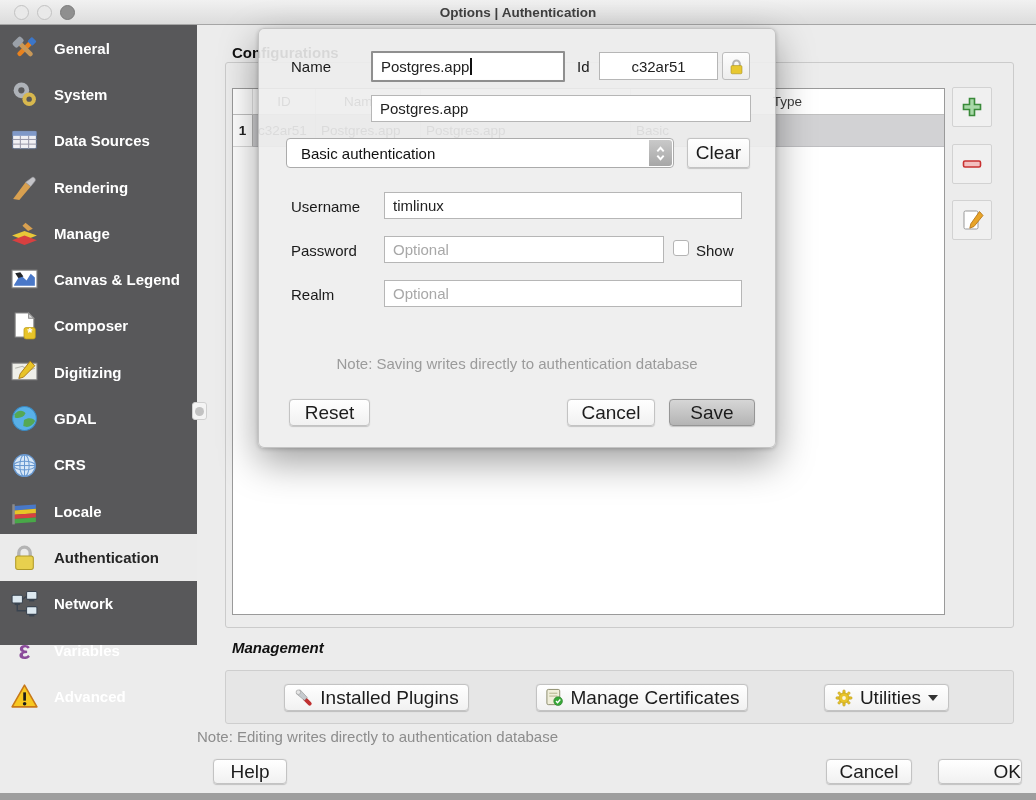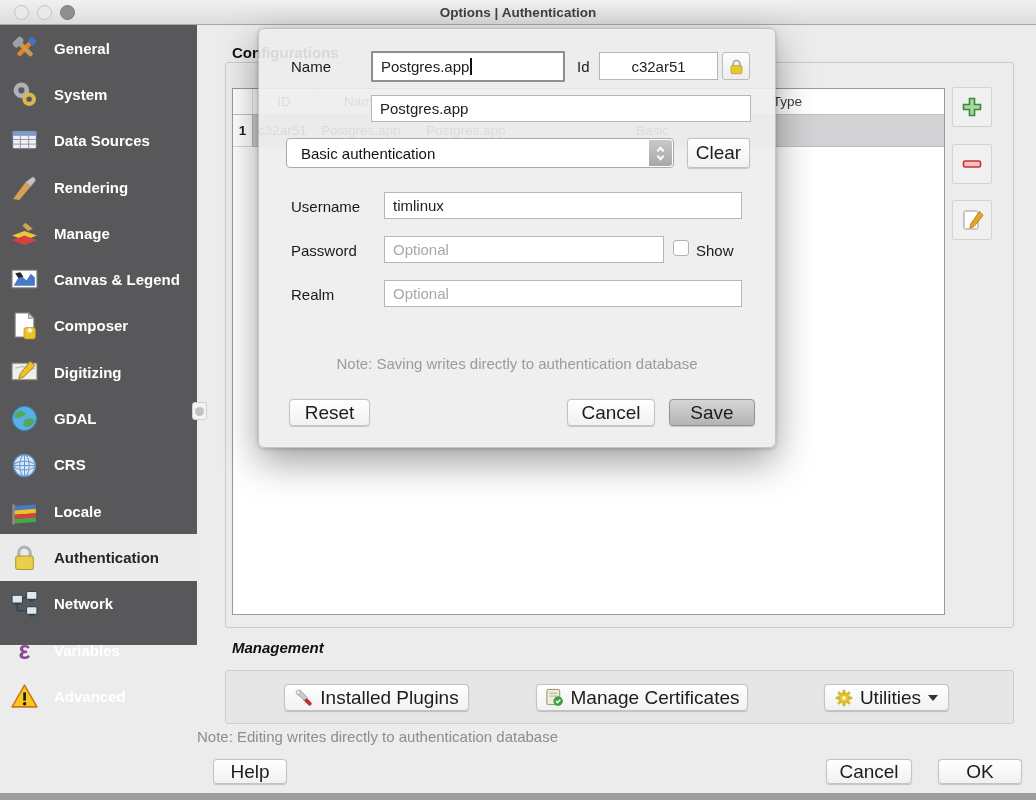--- a/index.html
+++ b/index.html
@@ -322,21 +322,21 @@
   </div>
 
   <div class="mainnote">Note: Editing writes directly to authentication database</div>
 
   <div class="btn" style="position:absolute; left:213px; top:759px; width:74px; height:25px;">
       <span>Help</span>
     </div>
   <div class="btn" style="position:absolute; left:826px; top:759px; width:86px; height:25px;">
       <span>Cancel</span>
     </div>
-  <div class="btn" style="position:absolute; left:938px; top:759px; width:84px; height:25px;">
+  <div class="btn" style="position:absolute; left:938px; top:759px; width:84px; height:25px;justify-content:flex-end;">
       <span>OK</span>
     </div>
 
   <div class="bottomstrip"></div>
 
   <div class="dialog">
     <div class="dlabel" style="left:32px; top:24px;">Name</div>
     <div class="field focusring" style="left:112px; top:22px; width:194px; height:31px;">
       <span>Postgres.app</span>
         <span class="caret"></span>

